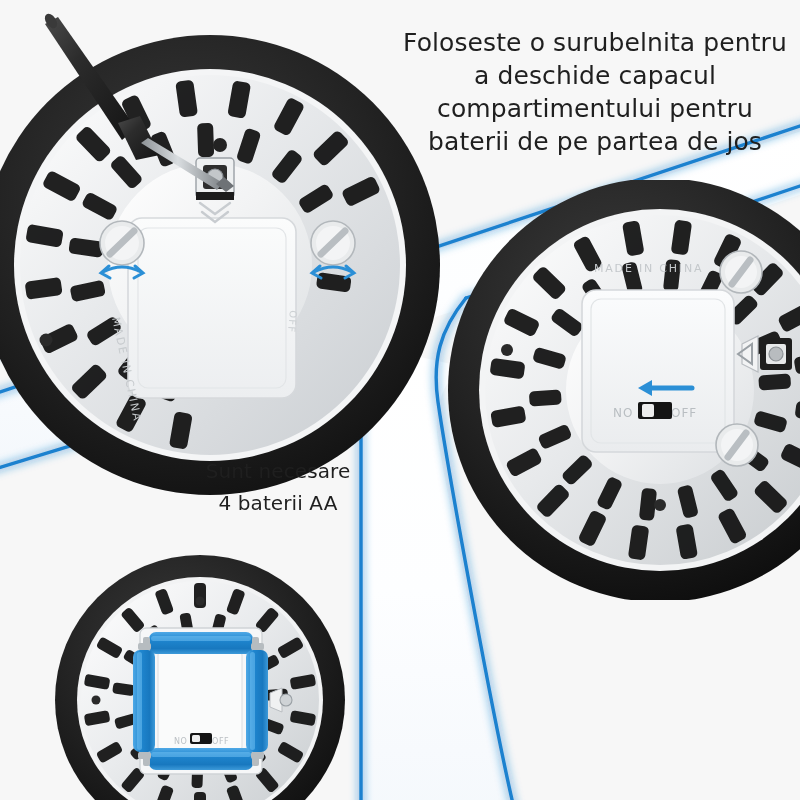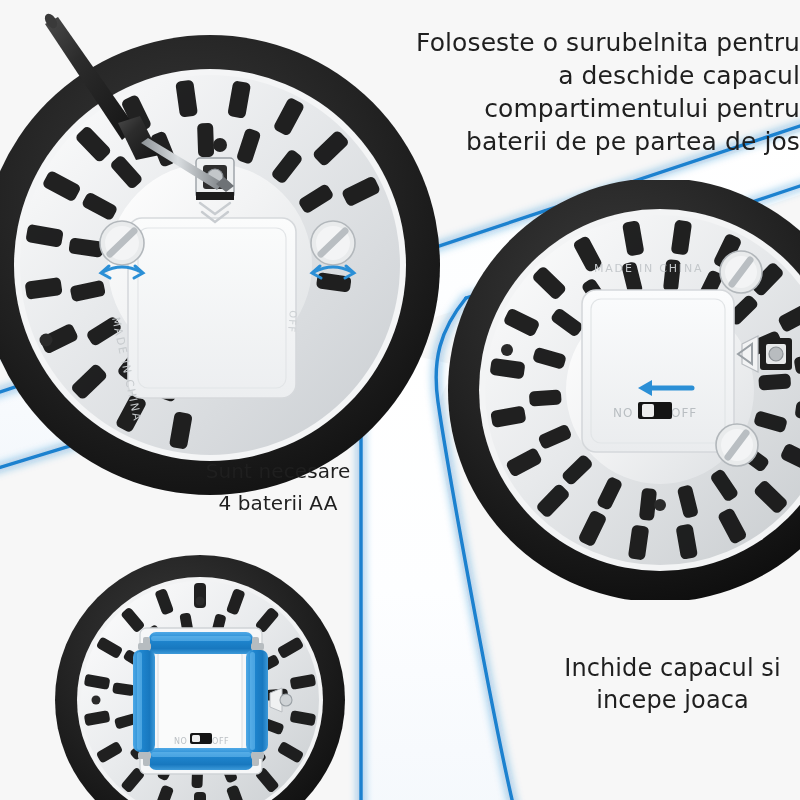--- a/index.html
+++ b/index.html
@@ -17,21 +17,21 @@
   .caption{
     position:absolute;
     color:#1f1f1f;
     font-size:25px;
     line-height:33px;
     text-align:center;
     white-space:pre-line;
     letter-spacing:.1px;
     font-family:"DejaVu Sans","Liberation Sans",sans-serif;
   }
-  #cap-top{ left:390px; top:26px;  width:410px;text-align:right; }
+  #cap-top{ left:390px; top:26px;  width:410px; }
   #cap-mid{ left:128px; top:455px; width:300px; font-size:20px; line-height:32px;}
   #cap-bot{ left:545px; top:652px; width:255px; font-size:24px; line-height:32px;}
 
   svg{display:block;}
   .nosel{user-select:none;}
 </style>
 </head>
 <body style="background: rgb(247, 247, 247);">
 
 <div id="stage">
@@ -464,16 +464,14 @@
   </svg>
 
   <div class="caption nosel" id="cap-top">Foloseste o surubelnita pentru
 a deschide capacul
 compartimentului pentru
 baterii de pe partea de jos</div>
 
   <div class="caption nosel" id="cap-mid">Sunt necesare
 4 baterii AA</div>
 
-  <div class="caption nosel" id="cap-bot">Inchide capacul si
-incepe joaca</div>
 
 </div>
 
 </body></html>

